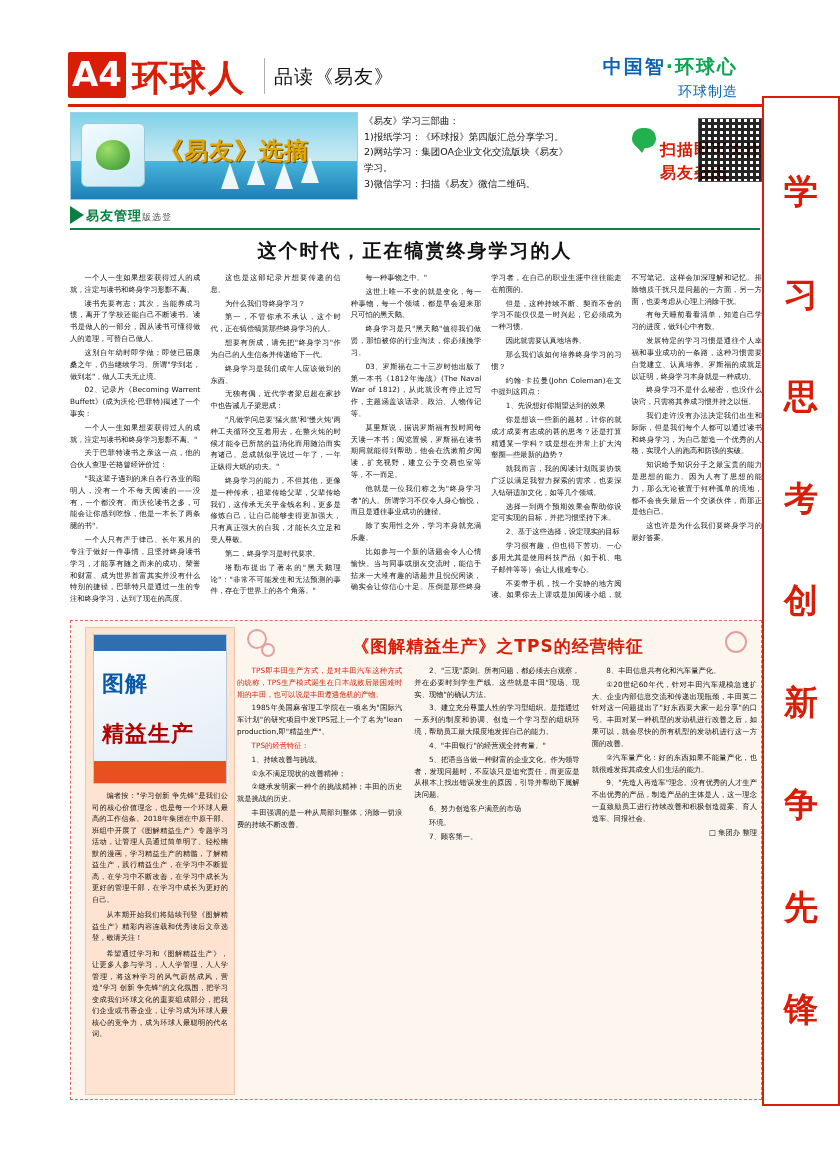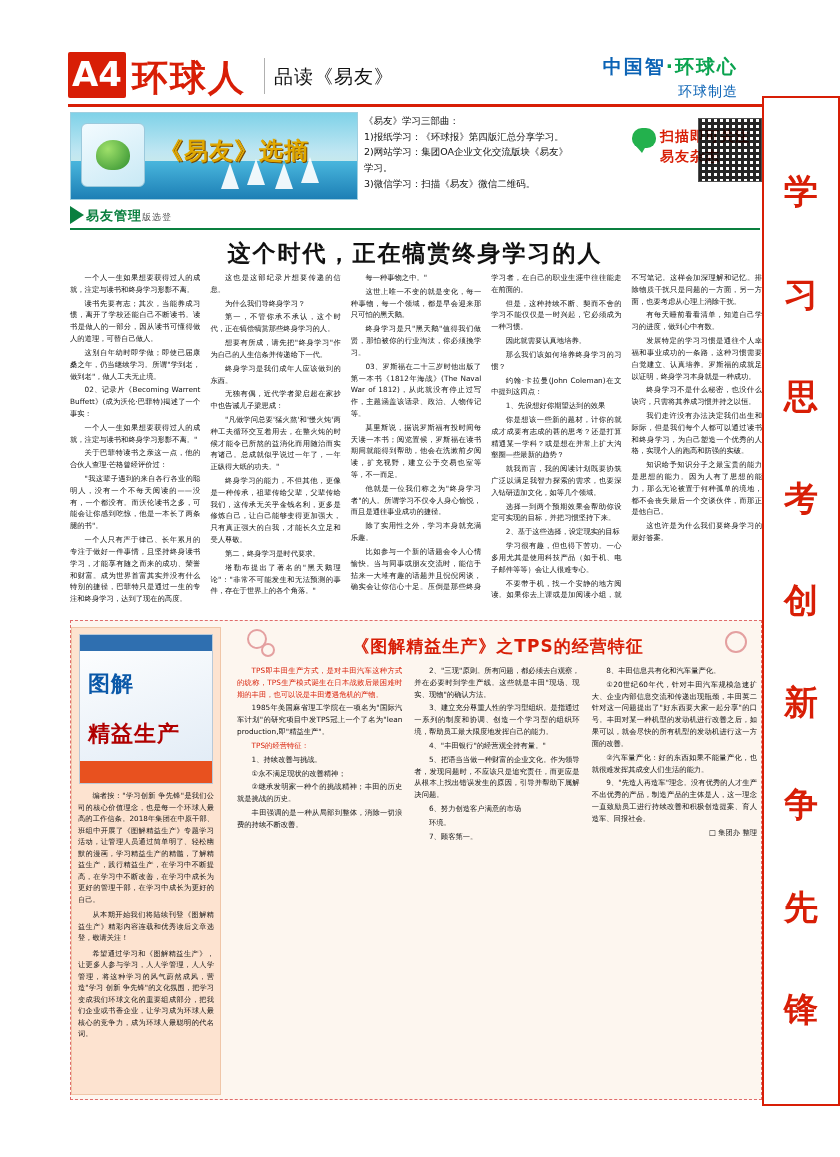--- a/index.html
+++ b/index.html
@@ -40,49 +40,49 @@
           background:radial-gradient(circle at 35% 30%,#9fe06a,#2f8f2f);}
   .banner-title{position:absolute;left:88px;top:22px;font-size:24px;font-weight:bold;color:#e0a800;
           text-shadow:1px 1px 0 #7a4a00;letter-spacing:1px;}
 
   .banner-text{position:absolute;left:336px;top:114px;width:260px;font-size:9.5px;line-height:1.55;color:#111;}
   .banner-text div{margin-bottom:1px;}
   .qr-wrap{position:absolute;left:604px;top:118px;width:130px;height:70px;}
   .wechat{position:absolute;left:0;top:10px;width:24px;height:20px;border-radius:10px 10px 9px 9px;background:#23b14d;}
   .wechat:after{content:"";position:absolute;left:4px;bottom:-5px;border-left:6px solid transparent;
           border-right:4px solid transparent;border-top:7px solid #23b14d;}
-  .qr-txt{position:absolute;left:28px;top:8px;font-size:14px;font-weight:bold;color:#d81e06;line-height:1.45;letter-spacing:1px;}
+  .qr-txt{position:absolute;left:28px;top:20px;font-size:16px;font-weight:bold;color:#d81e06;line-height:1.45;letter-spacing:1px;}
   .qr-img{position:absolute;right:0;top:0;width:62px;height:62px;background:#fff;border:1px solid #333;
           background-image:
             repeating-linear-gradient(0deg,#000 0 3px,transparent 3px 6px),
             repeating-linear-gradient(90deg,#000 0 3px,transparent 3px 6px);
           background-size:6px 6px,6px 6px;opacity:.85;}
 
   
   .seclabel{position:absolute;left:42px;top:206px;width:120px;height:20px;}
   .seclabel .arrow{position:absolute;left:0;top:0;width:0;height:0;border-top:9px solid transparent;
           border-bottom:9px solid transparent;border-left:14px solid #0a7f3f;}
   .seclabel .txt{position:absolute;left:16px;top:1px;font-size:13px;font-weight:bold;color:#0a7f3f;letter-spacing:1px;}
   .seclabel .txt .small{font-size:9px;color:#555;font-weight:normal;}
   .secline{position:absolute;left:42px;top:228px;width:690px;height:2px;background:#0a7f3f;}
 
   
-  .headline{position:absolute;left:42px;top:238px;width:690px;text-align:center;font-size:23px;
+  .headline{position:absolute;left:42px;top:238px;width:690px;text-align:center;font-size:19px;
             font-weight:bold;letter-spacing:2px;color:#111;}
 
   
   .article{position:absolute;left:42px;top:272px;width:692px;height:338px;
            column-count:5;column-gap:10px;column-rule:0;font-size:7.3px;line-height:1.62;
            color:#111;text-align:justify;}
   .article p{margin:0 0 2px 0;text-indent:2em;}
 
   
   .bottombox{position:absolute;left:42px;top:620px;width:692px;height:480px;border:1px dashed #e06a6a;
              background:#fdf6ef;box-sizing:border-box;}
-  .bb-left{position:absolute;left:0;top:6px;width:150px;height:468px;background:#fde3d0;border:1px solid #f0c6a8;
+  .bb-left{position:absolute;left:14px;top:6px;width:150px;height:468px;background:#fde3d0;border:1px solid #f0c6a8;
            box-sizing:border-box;padding:6px;}
   .bookcover{width:132px;height:148px;margin:0 auto 6px;background:linear-gradient(160deg,#fff,#dfeaf5);
              border:1px solid #b9c9d8;position:relative;overflow:hidden;}
   .bc-top{position:absolute;left:0;top:0;width:100%;height:16px;background:#2f6fb0;}
   .bc-t1{position:absolute;left:8px;top:34px;font-size:22px;font-weight:bold;color:#0a58a8;letter-spacing:1px;}
   .bc-t2{position:absolute;left:8px;top:84px;font-size:22px;font-weight:bold;color:#b00000;letter-spacing:1px;}
   .bc-bar{position:absolute;left:0;bottom:0;width:100%;height:22px;background:#e8511f;}
   .bb-left p{font-size:7.2px;line-height:1.6;margin:0 0 4px 0;text-indent:2em;text-align:justify;color:#111;}
 
   .bb-title{position:absolute;left:168px;top:14px;width:518px;text-align:center;font-size:17px;

